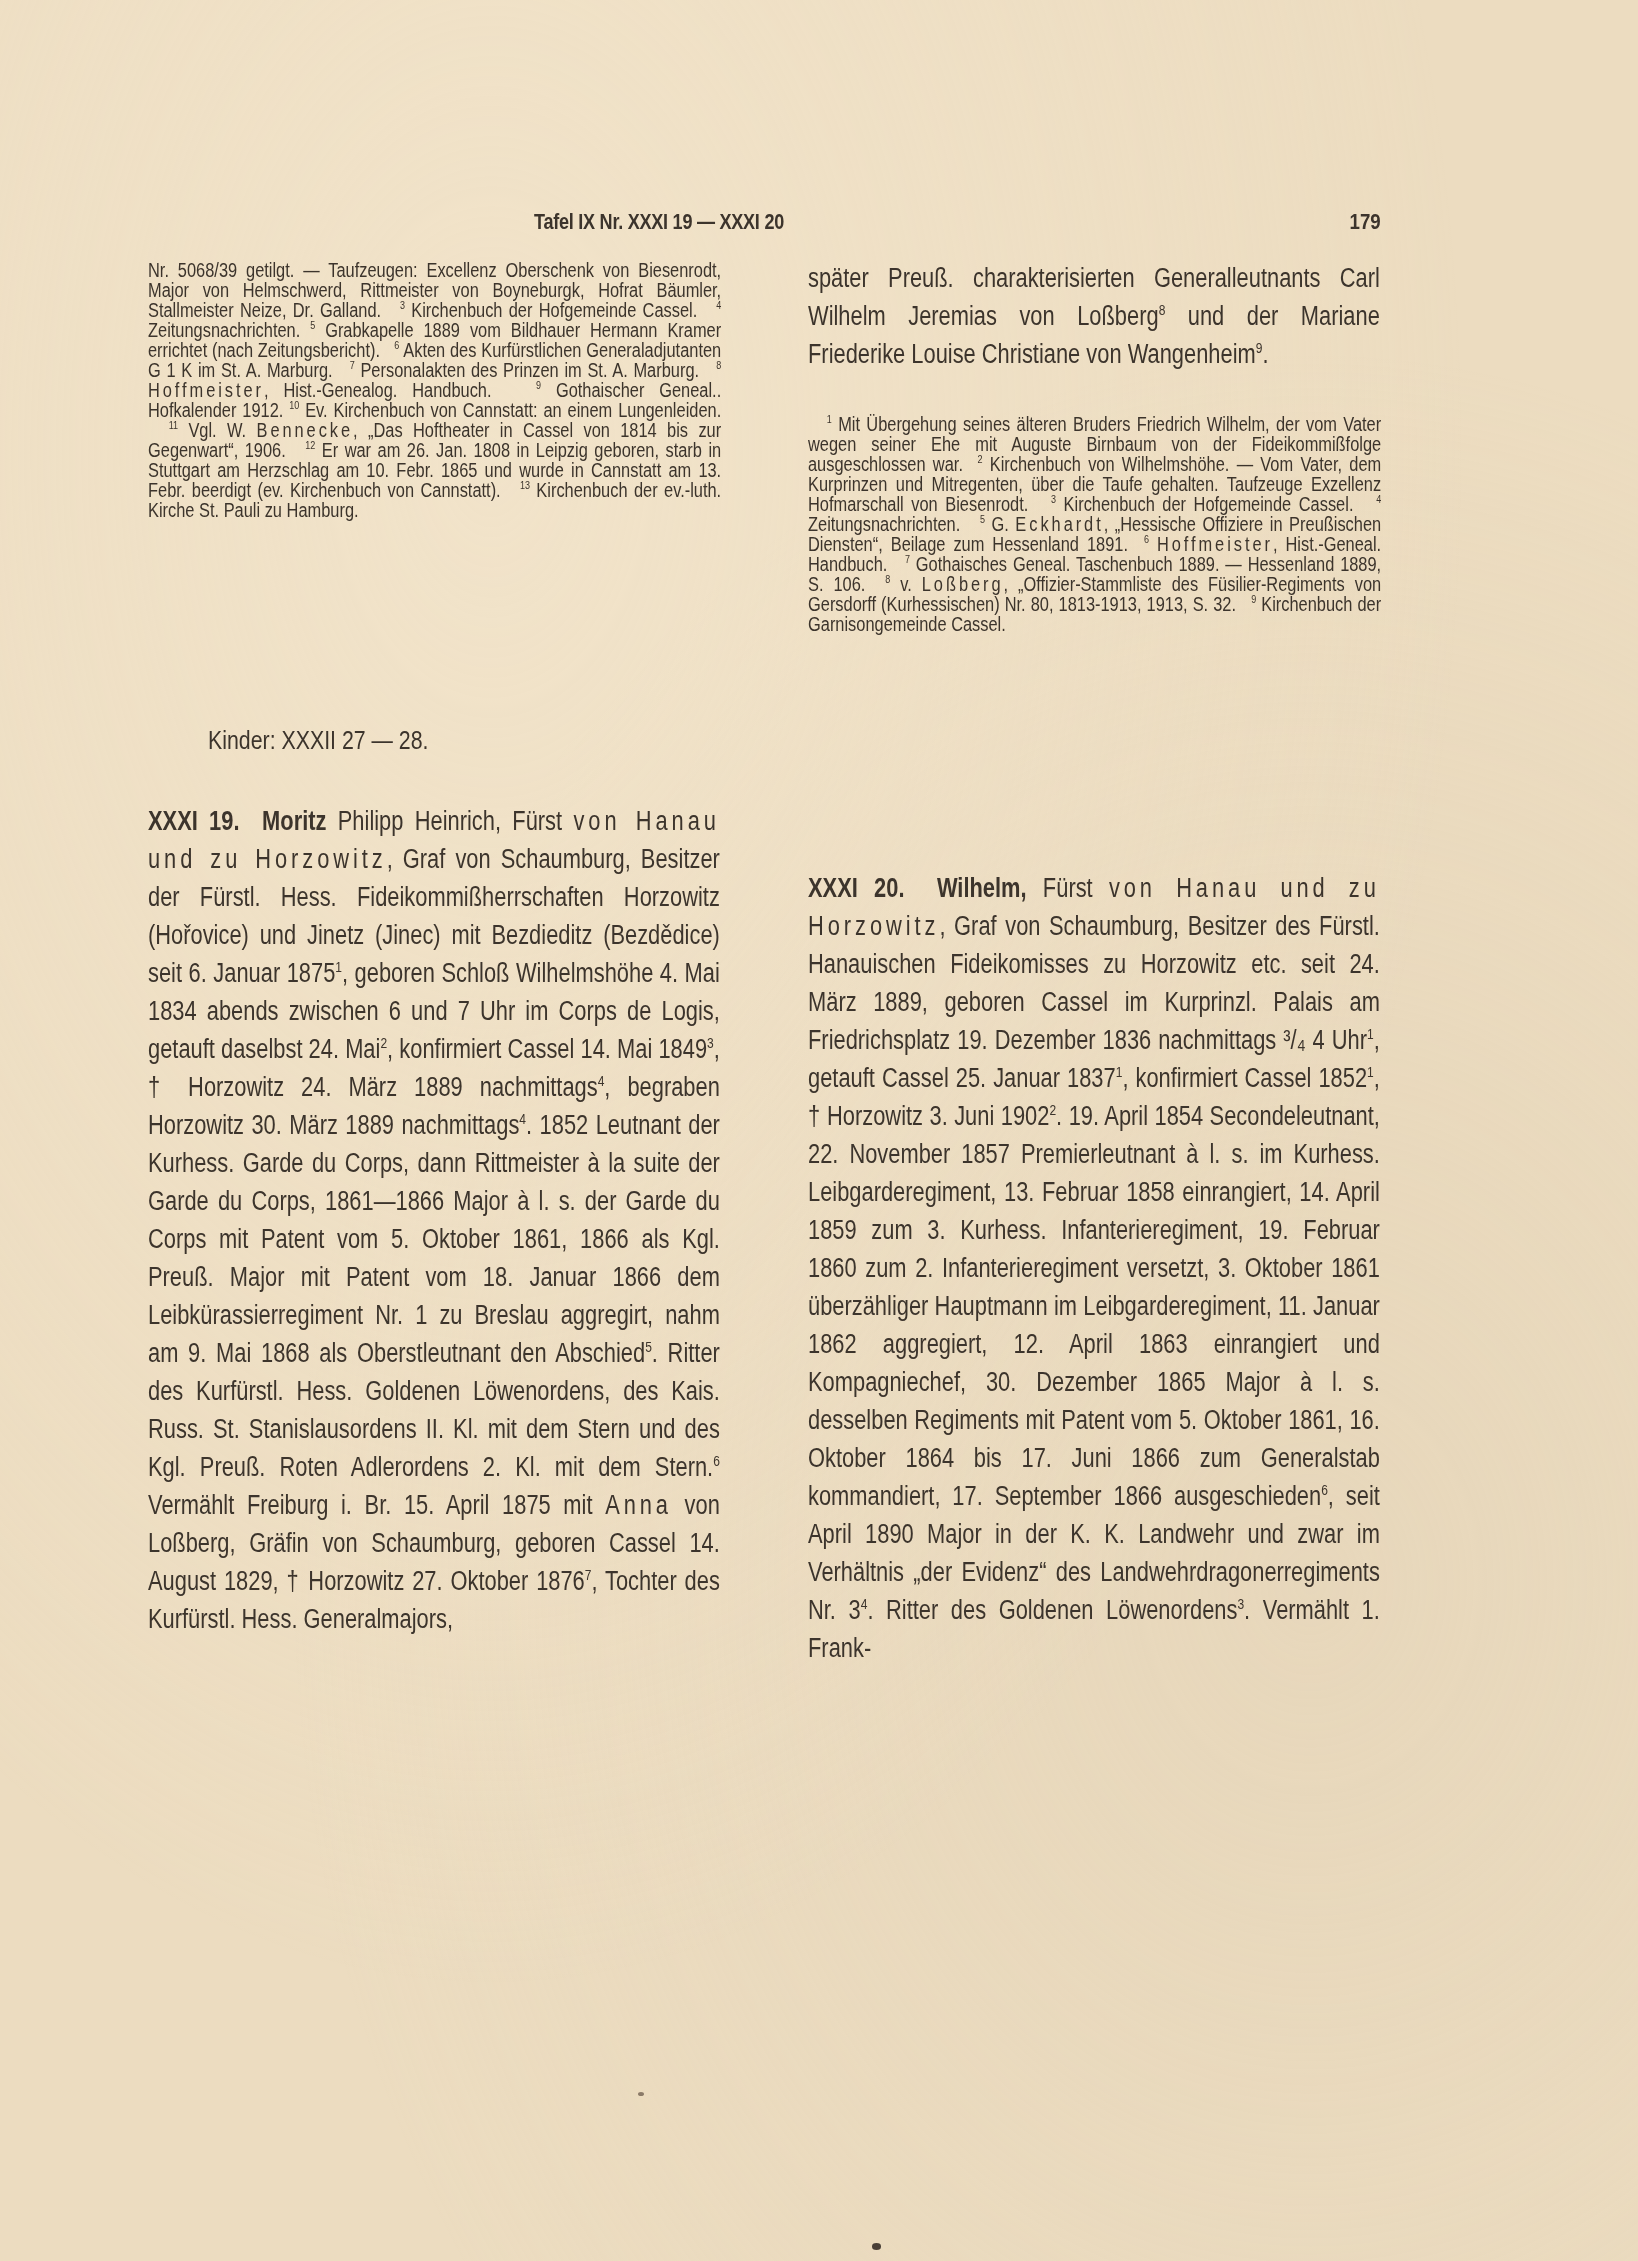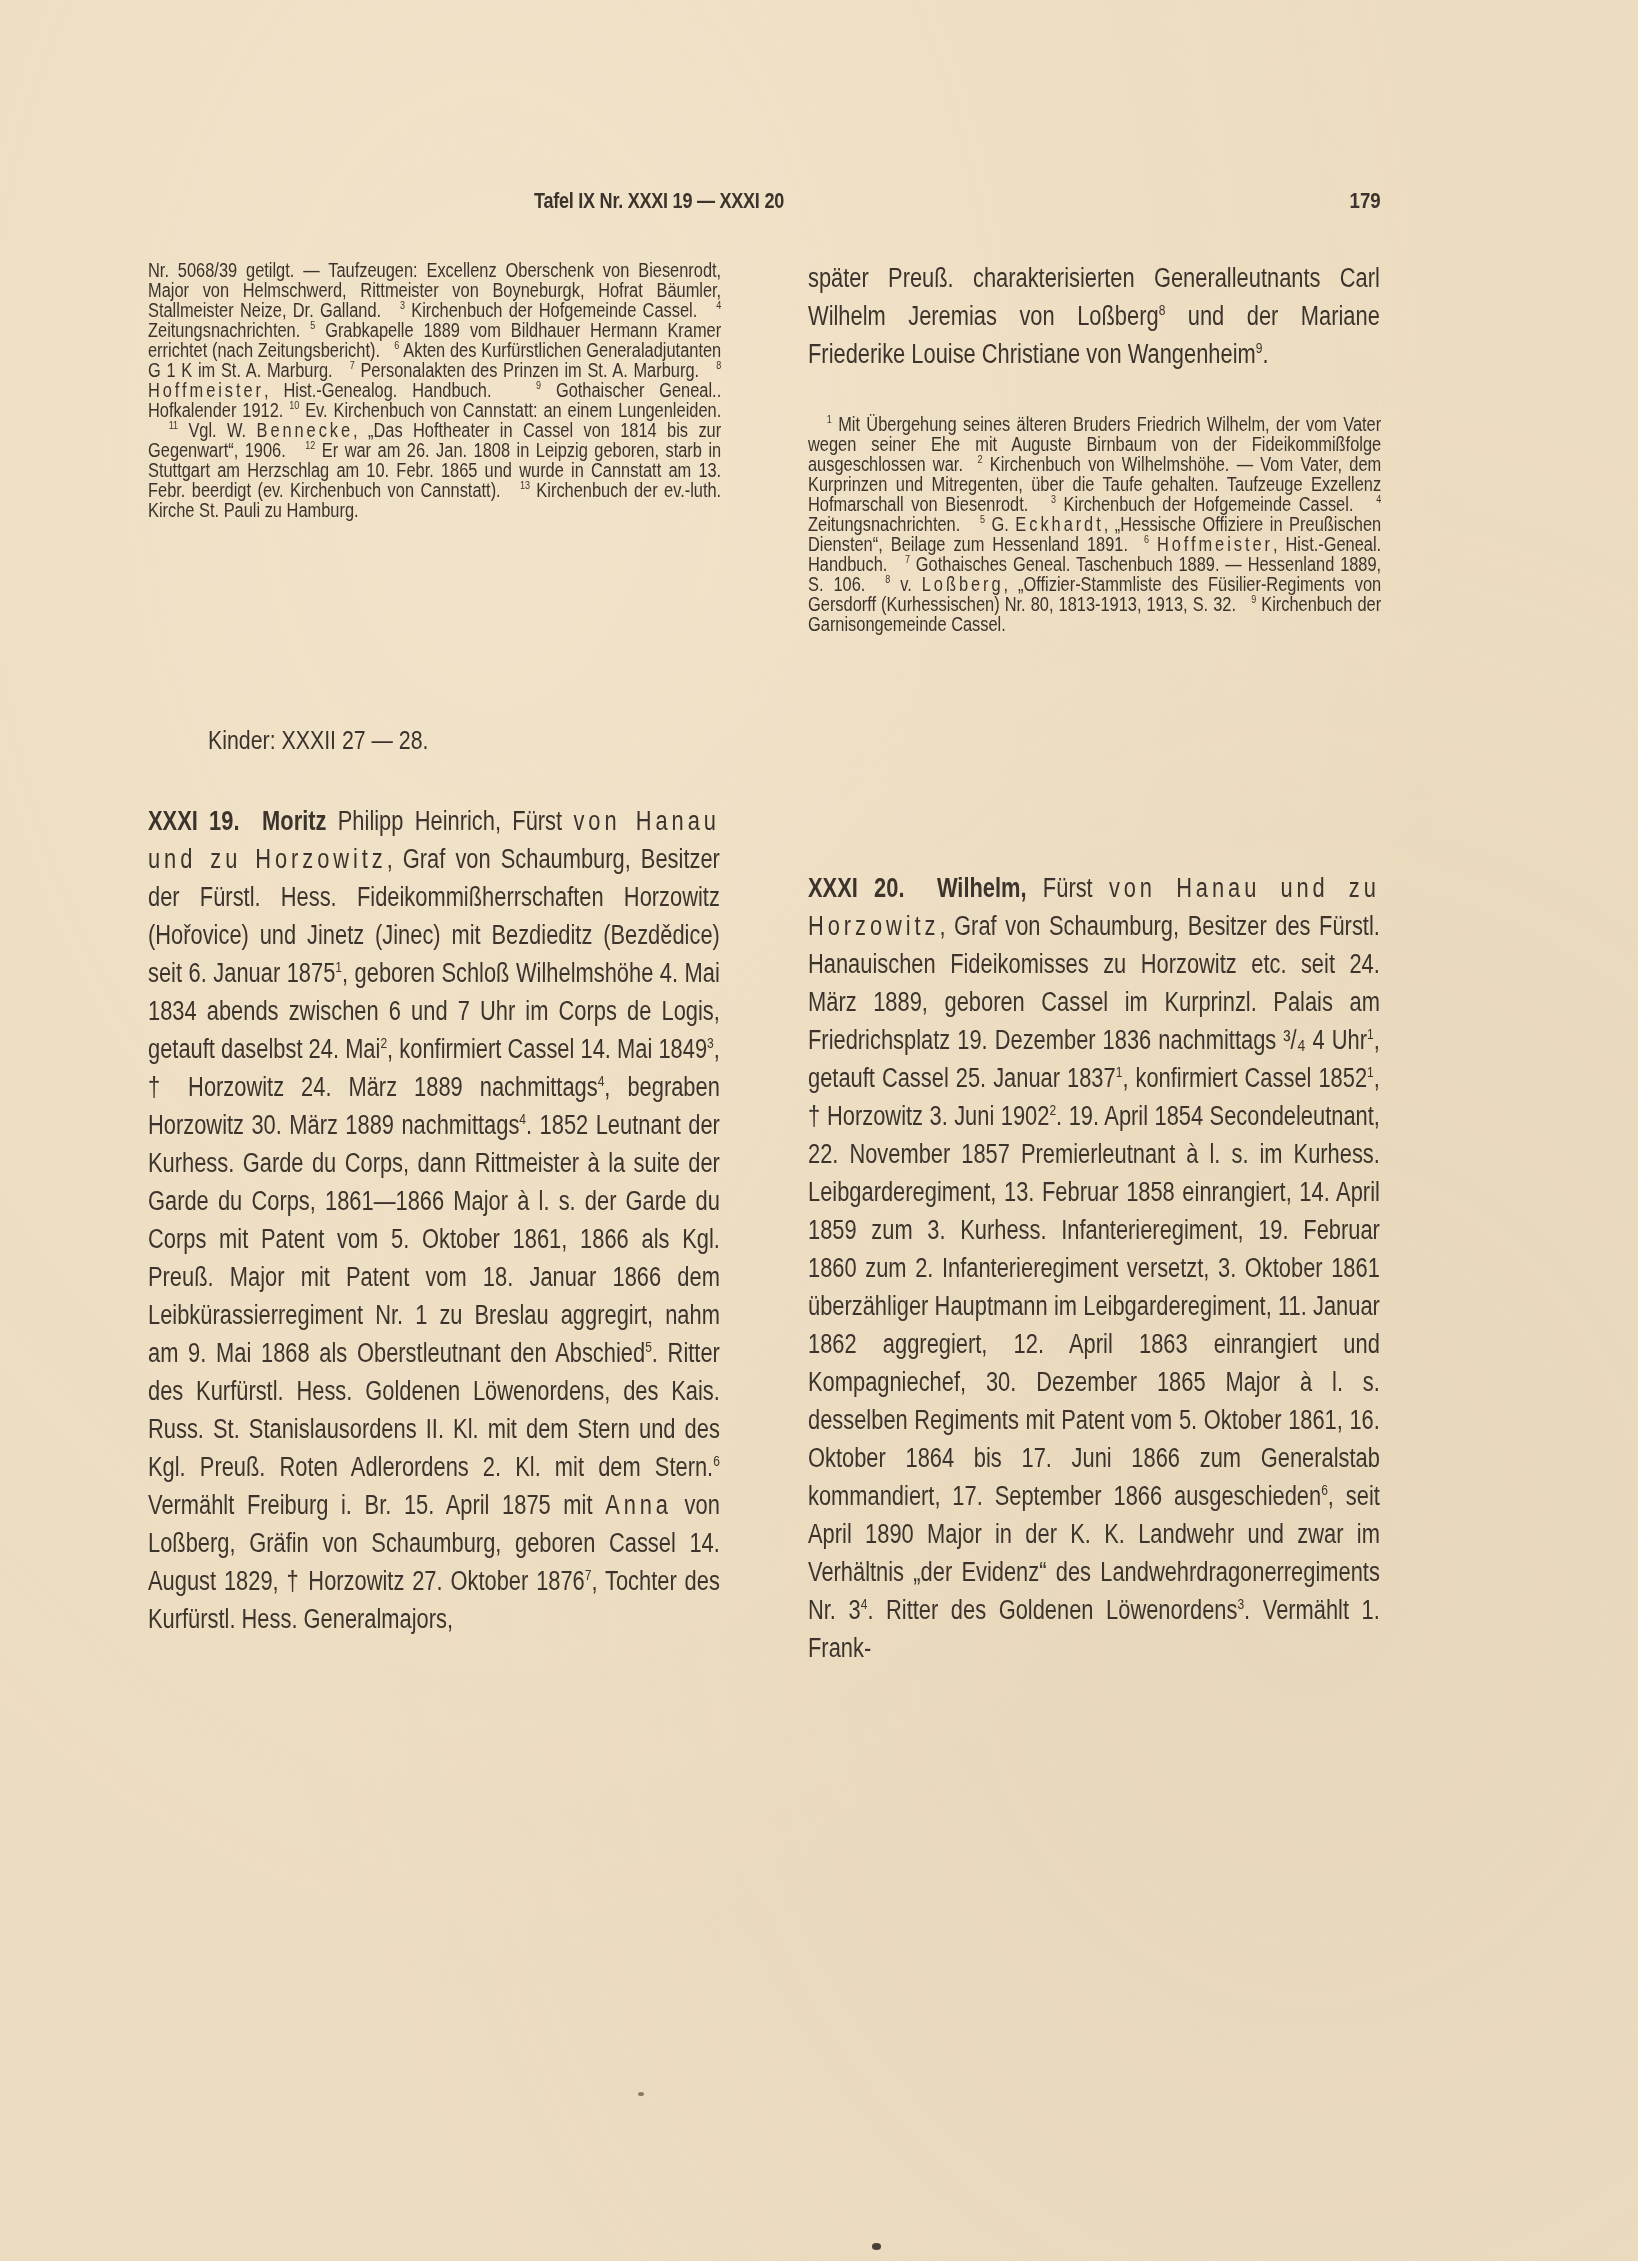--- a/index.html
+++ b/index.html
@@ -6,21 +6,21 @@
   body {
     width:1639px; height:2261px; position:relative; overflow:hidden;
     background:#ecdcc0;
     background-image:
       radial-gradient(ellipse at 30% 20%, rgba(245,232,208,0.6), rgba(0,0,0,0) 60%),
       radial-gradient(ellipse at 80% 70%, rgba(228,212,184,0.6), rgba(0,0,0,0) 55%);
     color:#3c342c;
     font-family:"Liberation Serif", "DejaVu Serif", serif;
   }
   .header {
-    position:absolute; top:188px; left:148px; width:1233px; height:33px;
+    position:absolute; top:209px; left:148px; width:1233px; height:33px;
     font-family:"Liberation Sans", "DejaVu Sans", sans-serif;
     font-stretch:condensed;
   }
   .header .title {
     position:absolute; left:386px; top:0; font-size:22px; font-weight:bold;
     letter-spacing:-0.3px; transform:scaleX(0.82); transform-origin:left top;
     white-space:nowrap;
   }
   .header .pageno {
     position:absolute; right:0; top:0; font-size:22px; font-weight:bold;

